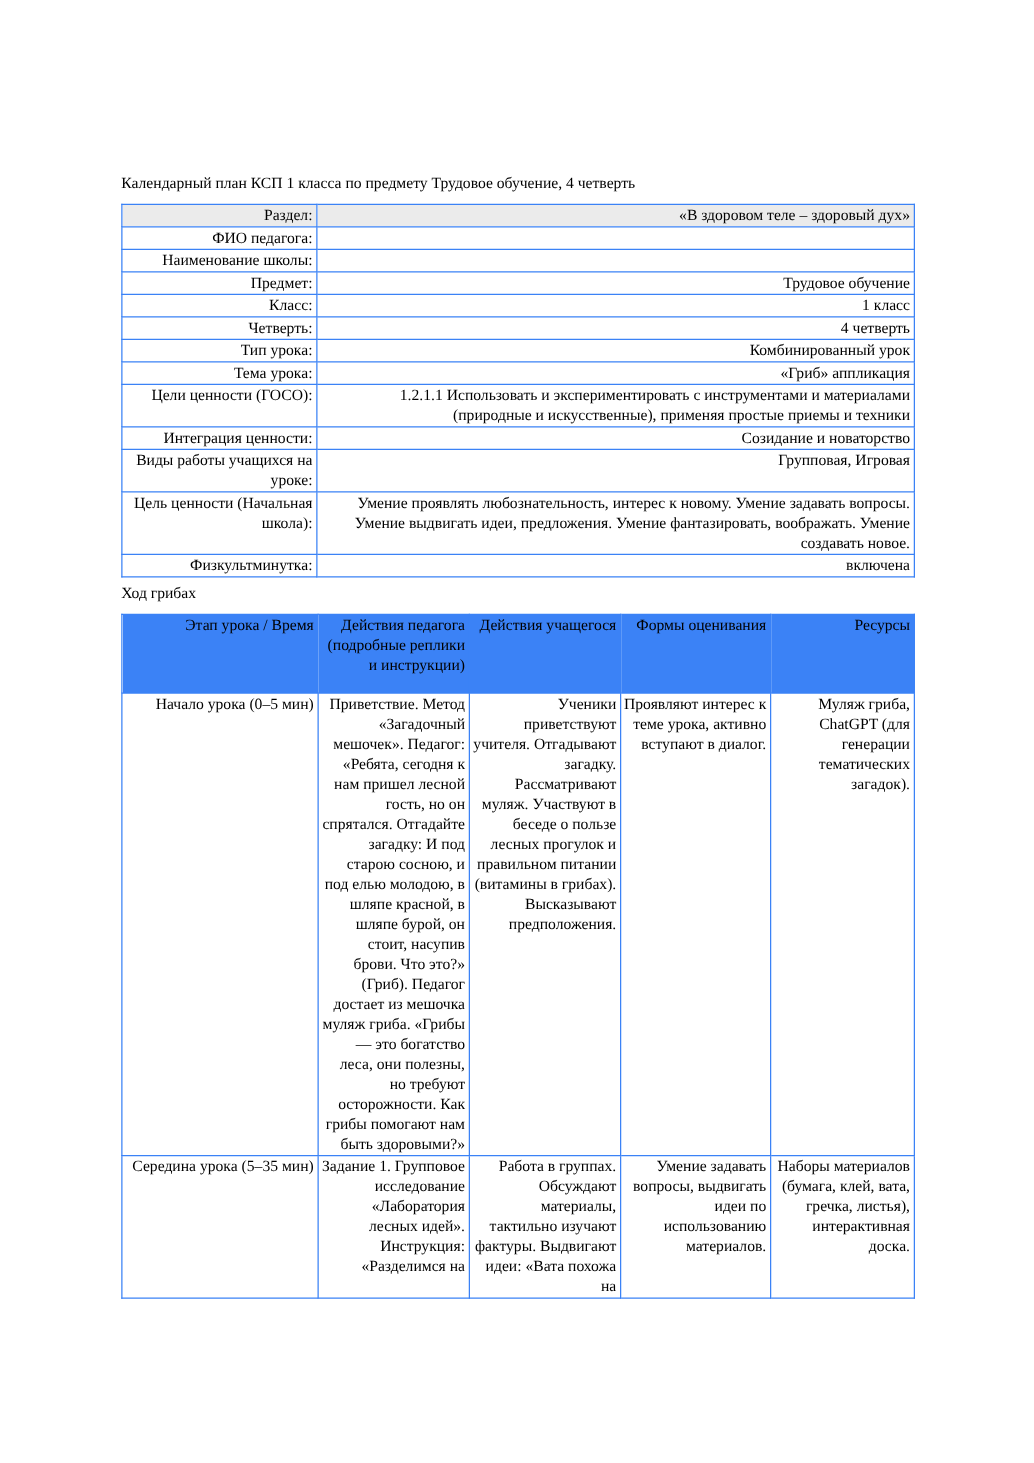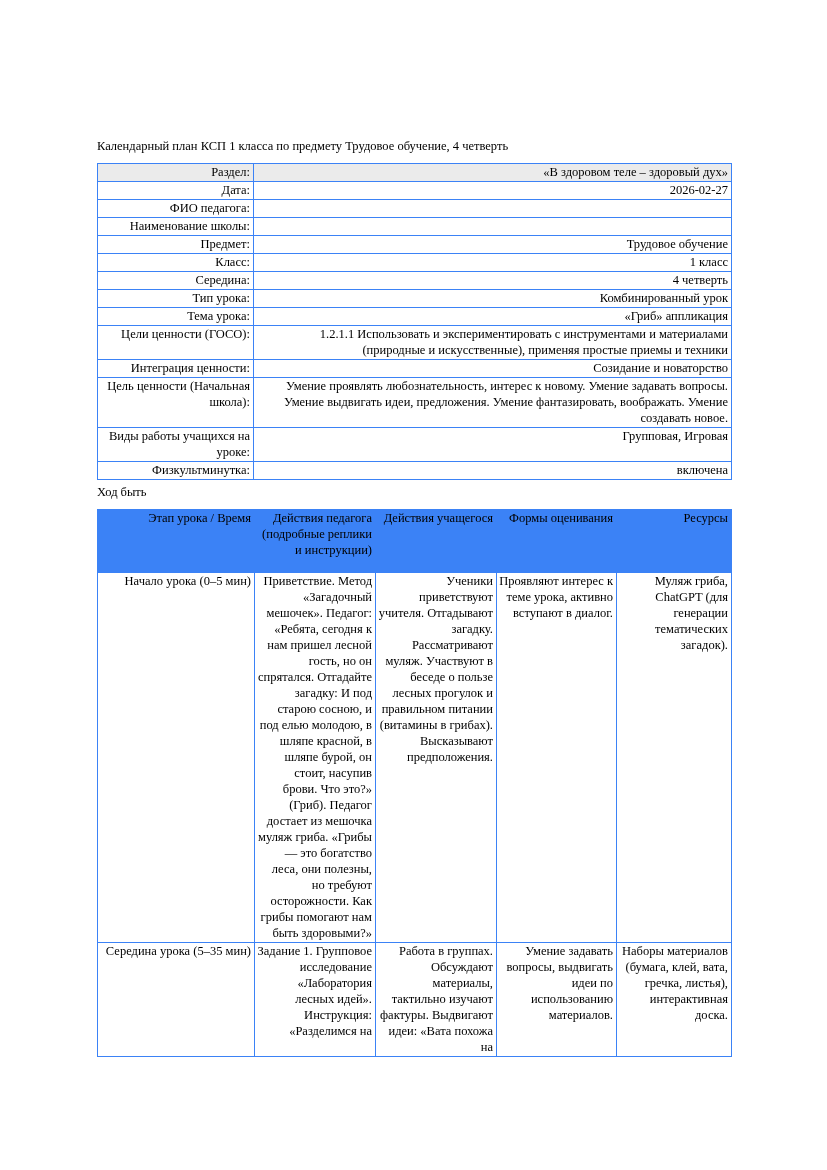--- a/index.html
+++ b/index.html
@@ -72,75 +72,71 @@
       <colgroup>
           <col style="width:156px">
           <col style="width:478px">
         </colgroup>
       <tbody>
         <tr class="hl">
           <td class="lbl">Раздел:</td>
           <td class="val">«В здоровом теле – здоровый дух»</td>
         </tr>
         <tr>
-          <td class="lbl">Дата:</td>
-          <td class="val">2026-02-27</td>
-        </tr>
-        <tr>
           <td class="lbl">ФИО педагога:</td>
           <td class="val"></td>
         </tr>
         <tr>
           <td class="lbl">Наименование школы:</td>
           <td class="val"></td>
         </tr>
         <tr>
           <td class="lbl">Предмет:</td>
           <td class="val">Трудовое обучение</td>
         </tr>
         <tr>
           <td class="lbl">Класс:</td>
           <td class="val">1 класс</td>
         </tr>
         <tr>
-          <td class="lbl">Середина:</td>
+          <td class="lbl">Четверть:</td>
           <td class="val">4 четверть</td>
         </tr>
         <tr>
           <td class="lbl">Тип урока:</td>
           <td class="val">Комбинированный урок</td>
         </tr>
         <tr>
           <td class="lbl">Тема урока:</td>
           <td class="val">«Гриб» аппликация</td>
         </tr>
         <tr>
           <td class="lbl">Цели ценности (ГОСО):</td>
           <td class="val">1.2.1.1 Использовать и экспериментировать с инструментами и материалами (природные и искусственные), применяя простые приемы и техники</td>
         </tr>
         <tr>
           <td class="lbl">Интеграция ценности:</td>
           <td class="val">Созидание и новаторство</td>
         </tr>
         <tr>
+          <td class="lbl">Виды работы учащихся на уроке:</td>
+          <td class="val">Групповая, Игровая</td>
+        </tr>
+        <tr>
           <td class="lbl">Цель ценности (Начальная школа):</td>
           <td class="val">Умение проявлять любознательность, интерес к новому. Умение задавать вопросы. Умение выдвигать идеи, предложения. Умение фантазировать, воображать. Умение создавать новое.</td>
-        </tr>
-        <tr>
-          <td class="lbl">Виды работы учащихся на уроке:</td>
-          <td class="val">Групповая, Игровая</td>
         </tr>
         <tr>
           <td class="lbl">Физкультминутка:</td>
           <td class="val">включена</td>
         </tr>
       </tbody>
     </table>
 
-    <p class="section">Ход быть</p>
+    <p class="section">Ход грибах</p>
 
     <table class="lesson">
       <colgroup>
         <col style="width:157px">
           <col style="width:121px">
           <col style="width:121px">
           <col style="width:120px">
           <col style="width:115px">
       </colgroup>
       <tbody>

